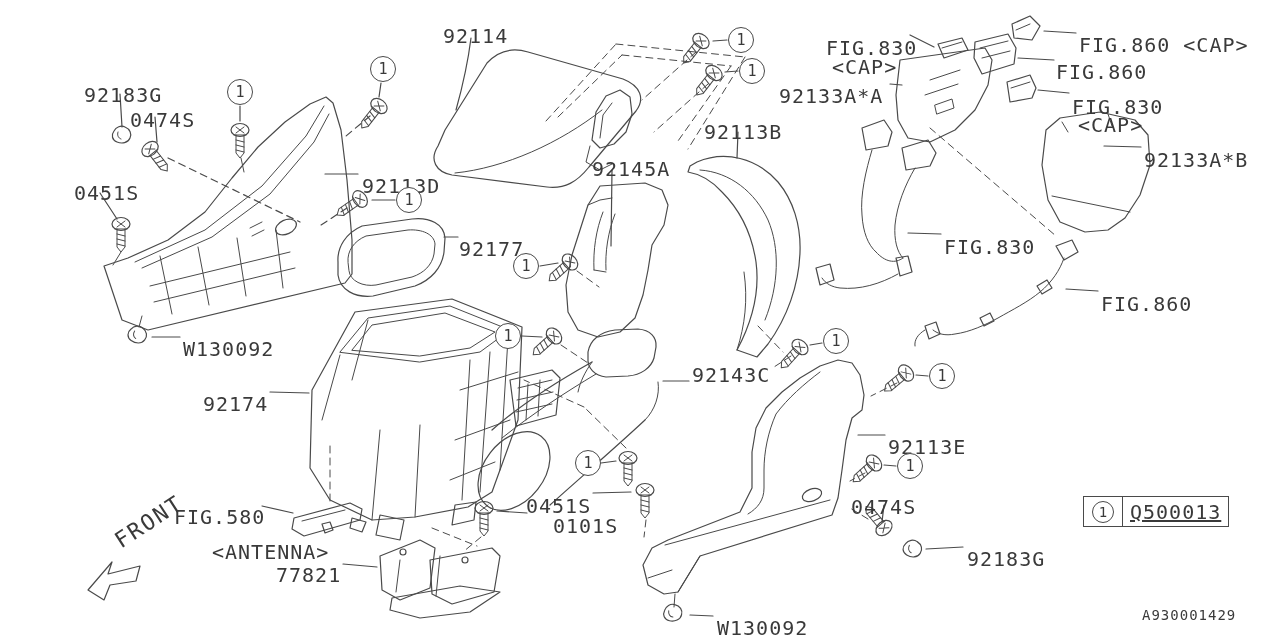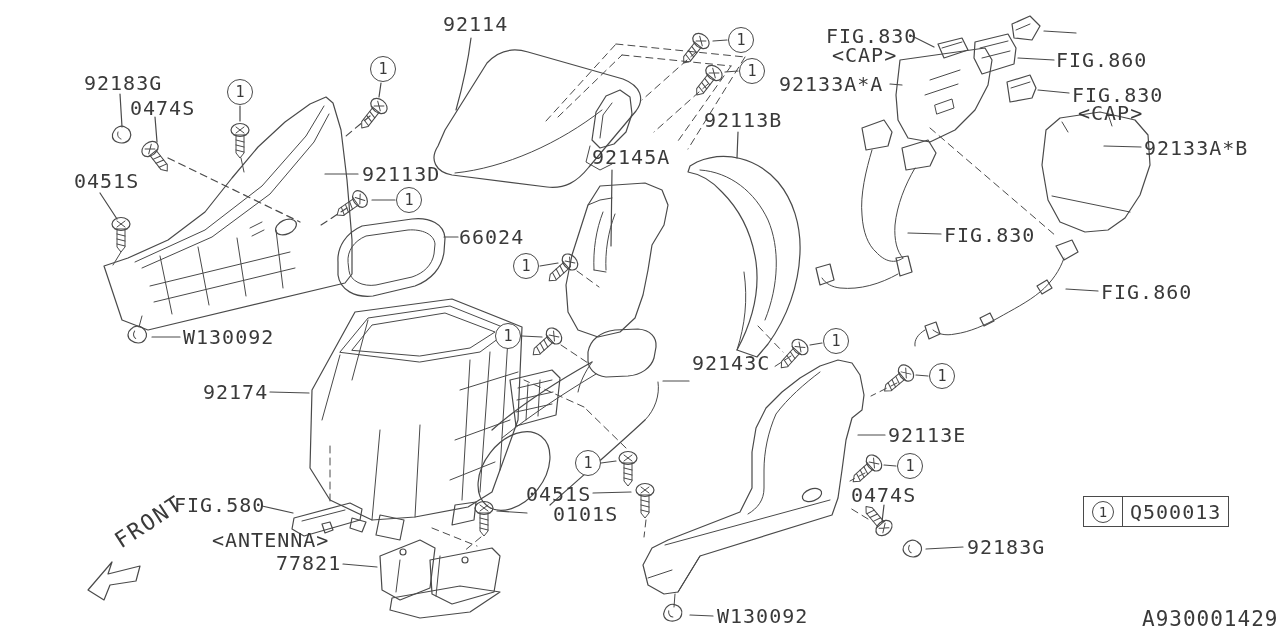--- a/index.html
+++ b/index.html
@@ -7,21 +7,21 @@
     position:relative; width:1280px; height:640px; background:#ffffff;
     font-family:"DejaVu Sans Mono", monospace; color:#3a3a3a; overflow:hidden;
   }
   .stage svg.art { position:absolute; left:0; top:0; }
   .stage svg.art path, .stage svg.art line, .stage svg.art ellipse,
   .stage svg.art circle, .stage svg.art polyline {
     fill:none; stroke:#4a4a4a; stroke-width:1.2; stroke-linecap:round; stroke-linejoin:round;
   }
   .stage svg.art .dash { stroke-dasharray:7 5; }
   .stage svg.art .thin { stroke-width:1; }
-  .lbl { position:absolute; font-size:20px; letter-spacing:1px; line-height:1.1; white-space:nowrap; }
+  .lbl { position:absolute; font-size:20px; letter-spacing:1px; line-height:1.1; white-space:nowrap;margin-top:12px; }
   .co {
     position:absolute; width:26px; height:26px; box-sizing:border-box;
     border:1.5px solid #4a4a4a; border-radius:50%; background:#fff;
     display:flex; align-items:center; justify-content:center; font-size:15px;
   }
   .front {
     position:absolute; left:110px; top:532px; font-size:22px; letter-spacing:2px;
     transform:rotate(-33deg); transform-origin:left top;
   }
   .legend {
@@ -31,23 +31,23 @@
   .legend .cell1 {
     width:39px; border-right:1.6px solid #4a4a4a; box-sizing:border-box;
     display:flex; align-items:center; justify-content:center;
   }
   .legend .cell1 .co2 {
     width:22px; height:22px; box-sizing:border-box; border:1.4px solid #4a4a4a;
     border-radius:50%; display:flex; align-items:center; justify-content:center; font-size:14px;
   }
   .legend .cell2 {
     flex:1; display:flex; align-items:center; padding-left:7px;
-    font-size:20px; letter-spacing:1px;
-  }
-  .code { position:absolute; left:1142px; top:607px; font-size:21px; letter-spacing:1px; }
+    font-size:20px; letter-spacing:1px;text-decoration:underline;
+  }
+  .code { position:absolute; left:1142px; top:607px; font-size:14px; letter-spacing:1px; }
 </style>
 </head>
 <body>
 
 <div class="stage">
 
   <svg class="art" width="1280" height="640" viewBox="0 0 1280 640">
     <defs>
       <g id="sc">
         <ellipse cx="0" cy="0" rx="9" ry="6.5"></ellipse>
@@ -287,26 +287,27 @@
     <g>
       <path d="M88,590 L112,562 L108,574 L140,566 L136,581 L110,585 L104,600 Z"></path>
     </g>
   </svg>
 
   <div class="lbl" style="left:443px; top:13px">92114</div>
   <div class="lbl" style="left:84px;  top:72px">92183G</div>
   <div class="lbl" style="left:130px; top:97px">0474S</div>
   <div class="lbl" style="left:74px;  top:170px">0451S</div>
   <div class="lbl" style="left:362px; top:163px">92113D</div>
-  <div class="lbl" style="left:459px; top:226px">66024</div>
+  <div class="lbl" style="left:459px; top:226px">92177</div>
   <div class="lbl" style="left:592px; top:146px">92145A</div>
   <div class="lbl" style="left:704px; top:109px">92113B</div>
   <div class="lbl" style="left:779px; top:73px">92133A*A</div>
   <div class="lbl" style="left:826px; top:25px">FIG.830</div>
   <div class="lbl" style="left:832px; top:44px">&lt;CAP&gt;</div>
+  <div class="lbl" style="left:1079px;top:22px">FIG.860 &lt;CAP&gt;</div>
   <div class="lbl" style="left:1056px;top:49px">FIG.860</div>
   <div class="lbl" style="left:1072px;top:84px">FIG.830</div>
   <div class="lbl" style="left:1078px;top:102px">&lt;CAP&gt;</div>
   <div class="lbl" style="left:1144px;top:137px">92133A*B</div>
   <div class="lbl" style="left:944px; top:224px">FIG.830</div>
   <div class="lbl" style="left:1101px;top:281px">FIG.860</div>
   <div class="lbl" style="left:183px; top:326px">W130092</div>
   <div class="lbl" style="left:203px; top:381px">92174</div>
   <div class="lbl" style="left:692px; top:352px">92143C</div>
   <div class="lbl" style="left:888px; top:424px">92113E</div>

